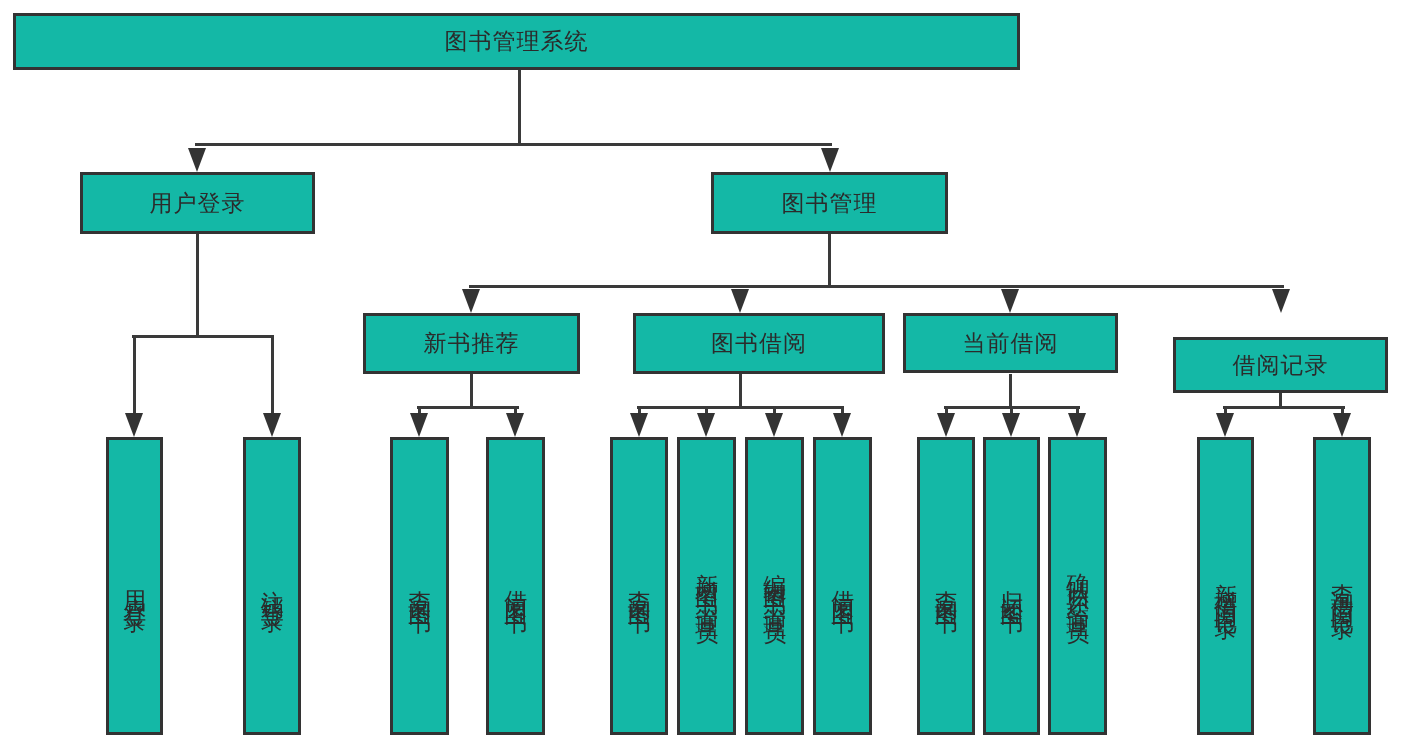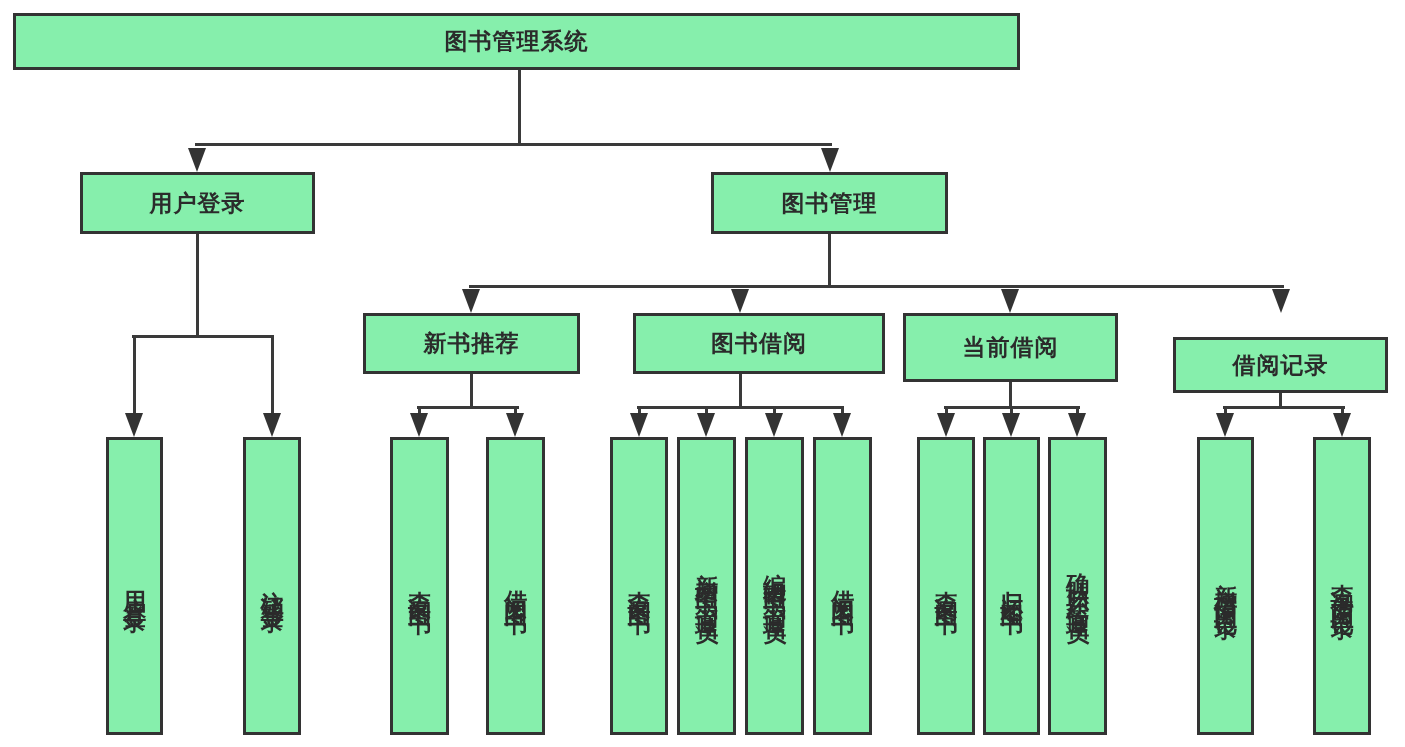--- a/index.html
+++ b/index.html
@@ -8,26 +8,25 @@
     width: 1405px;
     height: 747px;
     background: #ffffff;
     font-family: "Liberation Sans", sans-serif;
     overflow: hidden;
   }
   .box {
     position: absolute;
     box-sizing: border-box;
     border: 3px solid #333333;
-    background: #86efac;
+    background: #14b8a6;
     display: flex;
     align-items: center;
     justify-content: center;
     color: #2b2b2b;
-    font-weight: bold;
   }
   .hbox span { font-size: 23px; letter-spacing: 1px; white-space: nowrap; }
   .vbox span {
     writing-mode: vertical-rl;
     text-orientation: mixed;
     font-size: 23px;
     letter-spacing: 7px;
     line-height: 1.1;
     white-space: nowrap;
   }
@@ -117,21 +116,21 @@
   <div class="box hbox" style="left:711px; top:172px; width:237px; height:62px;">
     <span>图书管理</span>
   </div>
 
   <div class="box hbox" style="left:363px; top:313px; width:217px; height:61px;">
     <span>新书推荐</span>
   </div>
   <div class="box hbox" style="left:633px; top:313px; width:252px; height:61px;">
     <span>图书借阅</span>
   </div>
-  <div class="box hbox" style="left:903px; top:313px; width:215px; height:69px;">
+  <div class="box hbox" style="left:903px; top:313px; width:215px; height:60px;">
     <span>当前借阅</span>
   </div>
   <div class="box hbox" style="left:1173px; top:313px; width:215px; height:56px;margin-top:24px;">
     <span>借阅记录</span>
   </div>
 
   <div class="box vbox" style="left:106px; top:437px; width:57px; height:298px;">
     <span>用户登录</span>
   </div>
   <div class="box vbox" style="left:243px; top:437px; width:58px; height:298px;">

